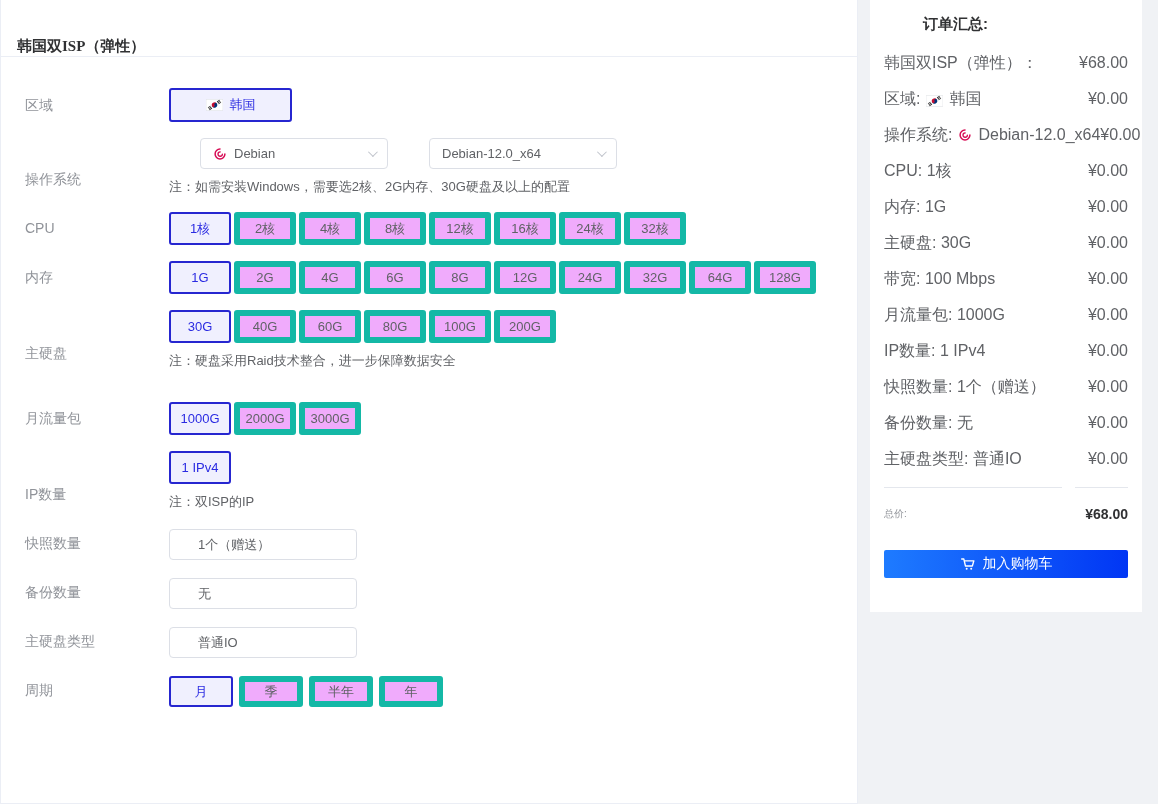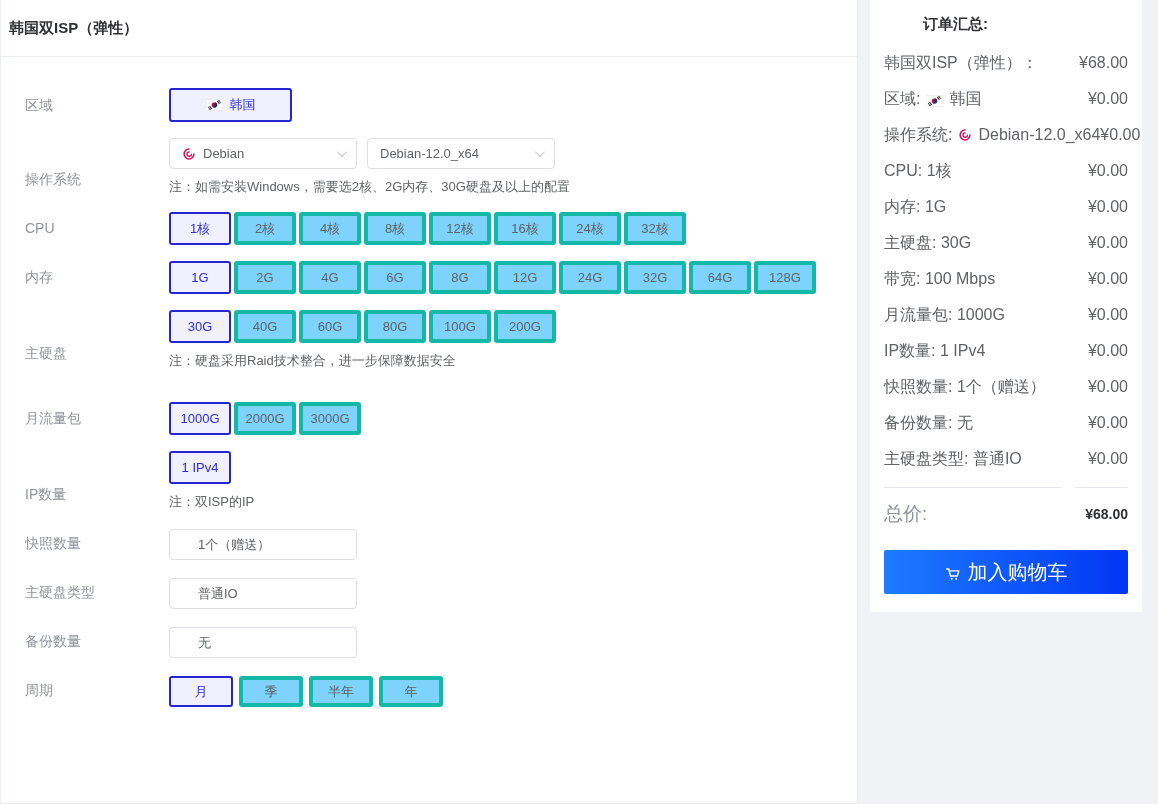--- a/index.html
+++ b/index.html
@@ -2,39 +2,39 @@
 <html><head>
 <meta charset="utf-8">
 <style>
   * { box-sizing: border-box; margin: 0; padding: 0; }
   html,body { width:1158px; height:804px; overflow:hidden;
     font-family:"Liberation Sans","DejaVu Sans",sans-serif; background:#f0f2f5; }
   .layout { display:flex; width:1158px; }
   
   .main-card { width:858px; min-height:804px; background:#fff;
     border:1px solid #ebeef5; border-top:none; }
-  .card-header { height:57px; border-bottom:1px solid #ebeef5; display:flex; align-items:center; padding-left:8px; }
+  .card-header { height:57px; border-bottom:1px solid #ebeef5; display:flex; align-items:flex-end; padding-left:16px;font-family:Liberation Serif, serif; }
   .title { font-size:15px; font-weight:bold; color:#303133; }
   .form { padding:31px 0 20px 24px; }
   .row { display:flex; margin-bottom:16px;align-items:flex-end; }
   .rlabel { width:144px; flex:none; font-size:14px; color:#909399; line-height:33px; }
   .rcontent { flex:1; }
   .opts { display:flex; flex-wrap:wrap; }
   .opt { display:inline-flex; align-items:center; justify-content:center;
     min-width:62px; height:33px; padding:0 5px; margin-right:3px;
-    background:#7dd3fc; border:4px solid #14b8a6; border-radius:3px;
+    background:#f0abfc; border:6px solid #14b8a6; border-radius:3px;
     font-size:13px; color:#606266; cursor:pointer;
     font-family:"Liberation Sans","DejaVu Sans",sans-serif; }
   .opt.selected { border:2px solid #2626d0; color:#2b2be2; background:#f0f0fe; }
   .region-opt { width:123px; height:34px; gap:7px; }
   .period-row .opt { min-width:64px; margin-right:6px; height:31px; }
   .note { margin-top:9px; font-size:13px; color:#606266; }
   .selects { display:flex; gap:10px; }
   .sel { position:relative; width:188px; height:31px; border:1px solid #dcdfe6; border-radius:4px;
-    background:#fff; display:flex; align-items:center; gap:7px; padding:0 28px 0 12px; cursor:pointer; }
+    background:#fff; display:flex; align-items:center; gap:7px; padding:0 28px 0 12px; cursor:pointer;margin-left:31px; }
   .sel-val { font-size:13px; color:#606266; white-space:nowrap; }
   .chev { position:absolute; right:12px; top:11px; width:7px; height:7px;
     border-right:1.5px solid #c0c4cc; border-bottom:1.5px solid #c0c4cc;
     transform:rotate(45deg) translateY(-2px); }
   .input-box { width:188px; height:31px; border:1px solid #dcdfe6; border-radius:4px;
     display:flex; align-items:center; padding:0 28px; font-size:13px; color:#606266; background:#fff; cursor:pointer; }
   .flag-svg { display:inline-block; width:17px; height:12px; }
   .debian-svg { display:inline-block; width:14px; height:14px; }
   
   .gap { width:12px; flex:none; }
@@ -43,24 +43,24 @@
   .s-title { font-size:15px; font-weight:bold; color:#303133; margin-bottom:10px; line-height:22px;margin-left:39px; }
   .s-item { height:36px; display:flex; align-items:center; justify-content:space-between;
     font-size:16px; color:#606266; }
   .s-left { display:flex; align-items:center; gap:6px; white-space:nowrap; }
   .s-price { color:#606266; }
   .s-divider { display:flex; margin-top:10px; }
   .d-long { flex:1; border-top:1px solid #e4e7ed; }
   .d-gap { width:13px; }
   .d-short { width:53px; border-top:1px solid #e4e7ed; }
   .s-total { height:36px; margin-top:8px; display:flex; align-items:center; justify-content:space-between; }
-  .s-total-label { font-size:19px; color:#909399; }
+  .s-total-label { font-size:10px; color:#909399; }
   .s-total-value { font-size:14px; font-weight:bold; color:#303133; }
-  .cart-btn { margin-top:18px; width:100%; height:44px; border:none; border-radius:2px;
-    background:linear-gradient(90deg,#1e7bff,#0136f4); color:#fff; font-size:20px;
+  .cart-btn { margin-top:18px; width:100%; height:28px; border:none; border-radius:2px;
+    background:linear-gradient(90deg,#1e7bff,#0136f4); color:#fff; font-size:14px;
     display:flex; align-items:center; justify-content:center; gap:7px; cursor:pointer;
     font-family:"Liberation Sans","DejaVu Sans",sans-serif; }
   .cart-svg { width:16px; height:16px; }
 </style>
 </head>
 <body>
 
 <div class="layout">
 
   <div class="main-card">
@@ -199,33 +199,33 @@
       <div class="row">
         <div class="rlabel">快照数量</div>
         <div class="rcontent">
           <div class="input-box">
             <span>1个（赠送）</span>
           </div>
         </div>
       </div>
 
       <div class="row">
+        <div class="rlabel">备份数量</div>
+        <div class="rcontent">
+          <div class="input-box">
+            <span>无</span>
+          </div>
+        </div>
+      </div>
+
+      <div class="row">
         <div class="rlabel">主硬盘类型</div>
         <div class="rcontent">
           <div class="input-box">
             <span>普通IO</span>
-          </div>
-        </div>
-      </div>
-
-      <div class="row">
-        <div class="rlabel">备份数量</div>
-        <div class="rcontent">
-          <div class="input-box">
-            <span>无</span>
           </div>
         </div>
       </div>
 
       <div class="row period-row">
         <div class="rlabel">周期</div>
         <div class="rcontent">
             <div class="opts">
           <button class="opt selected">月</button>
           <button class="opt">季</button>

